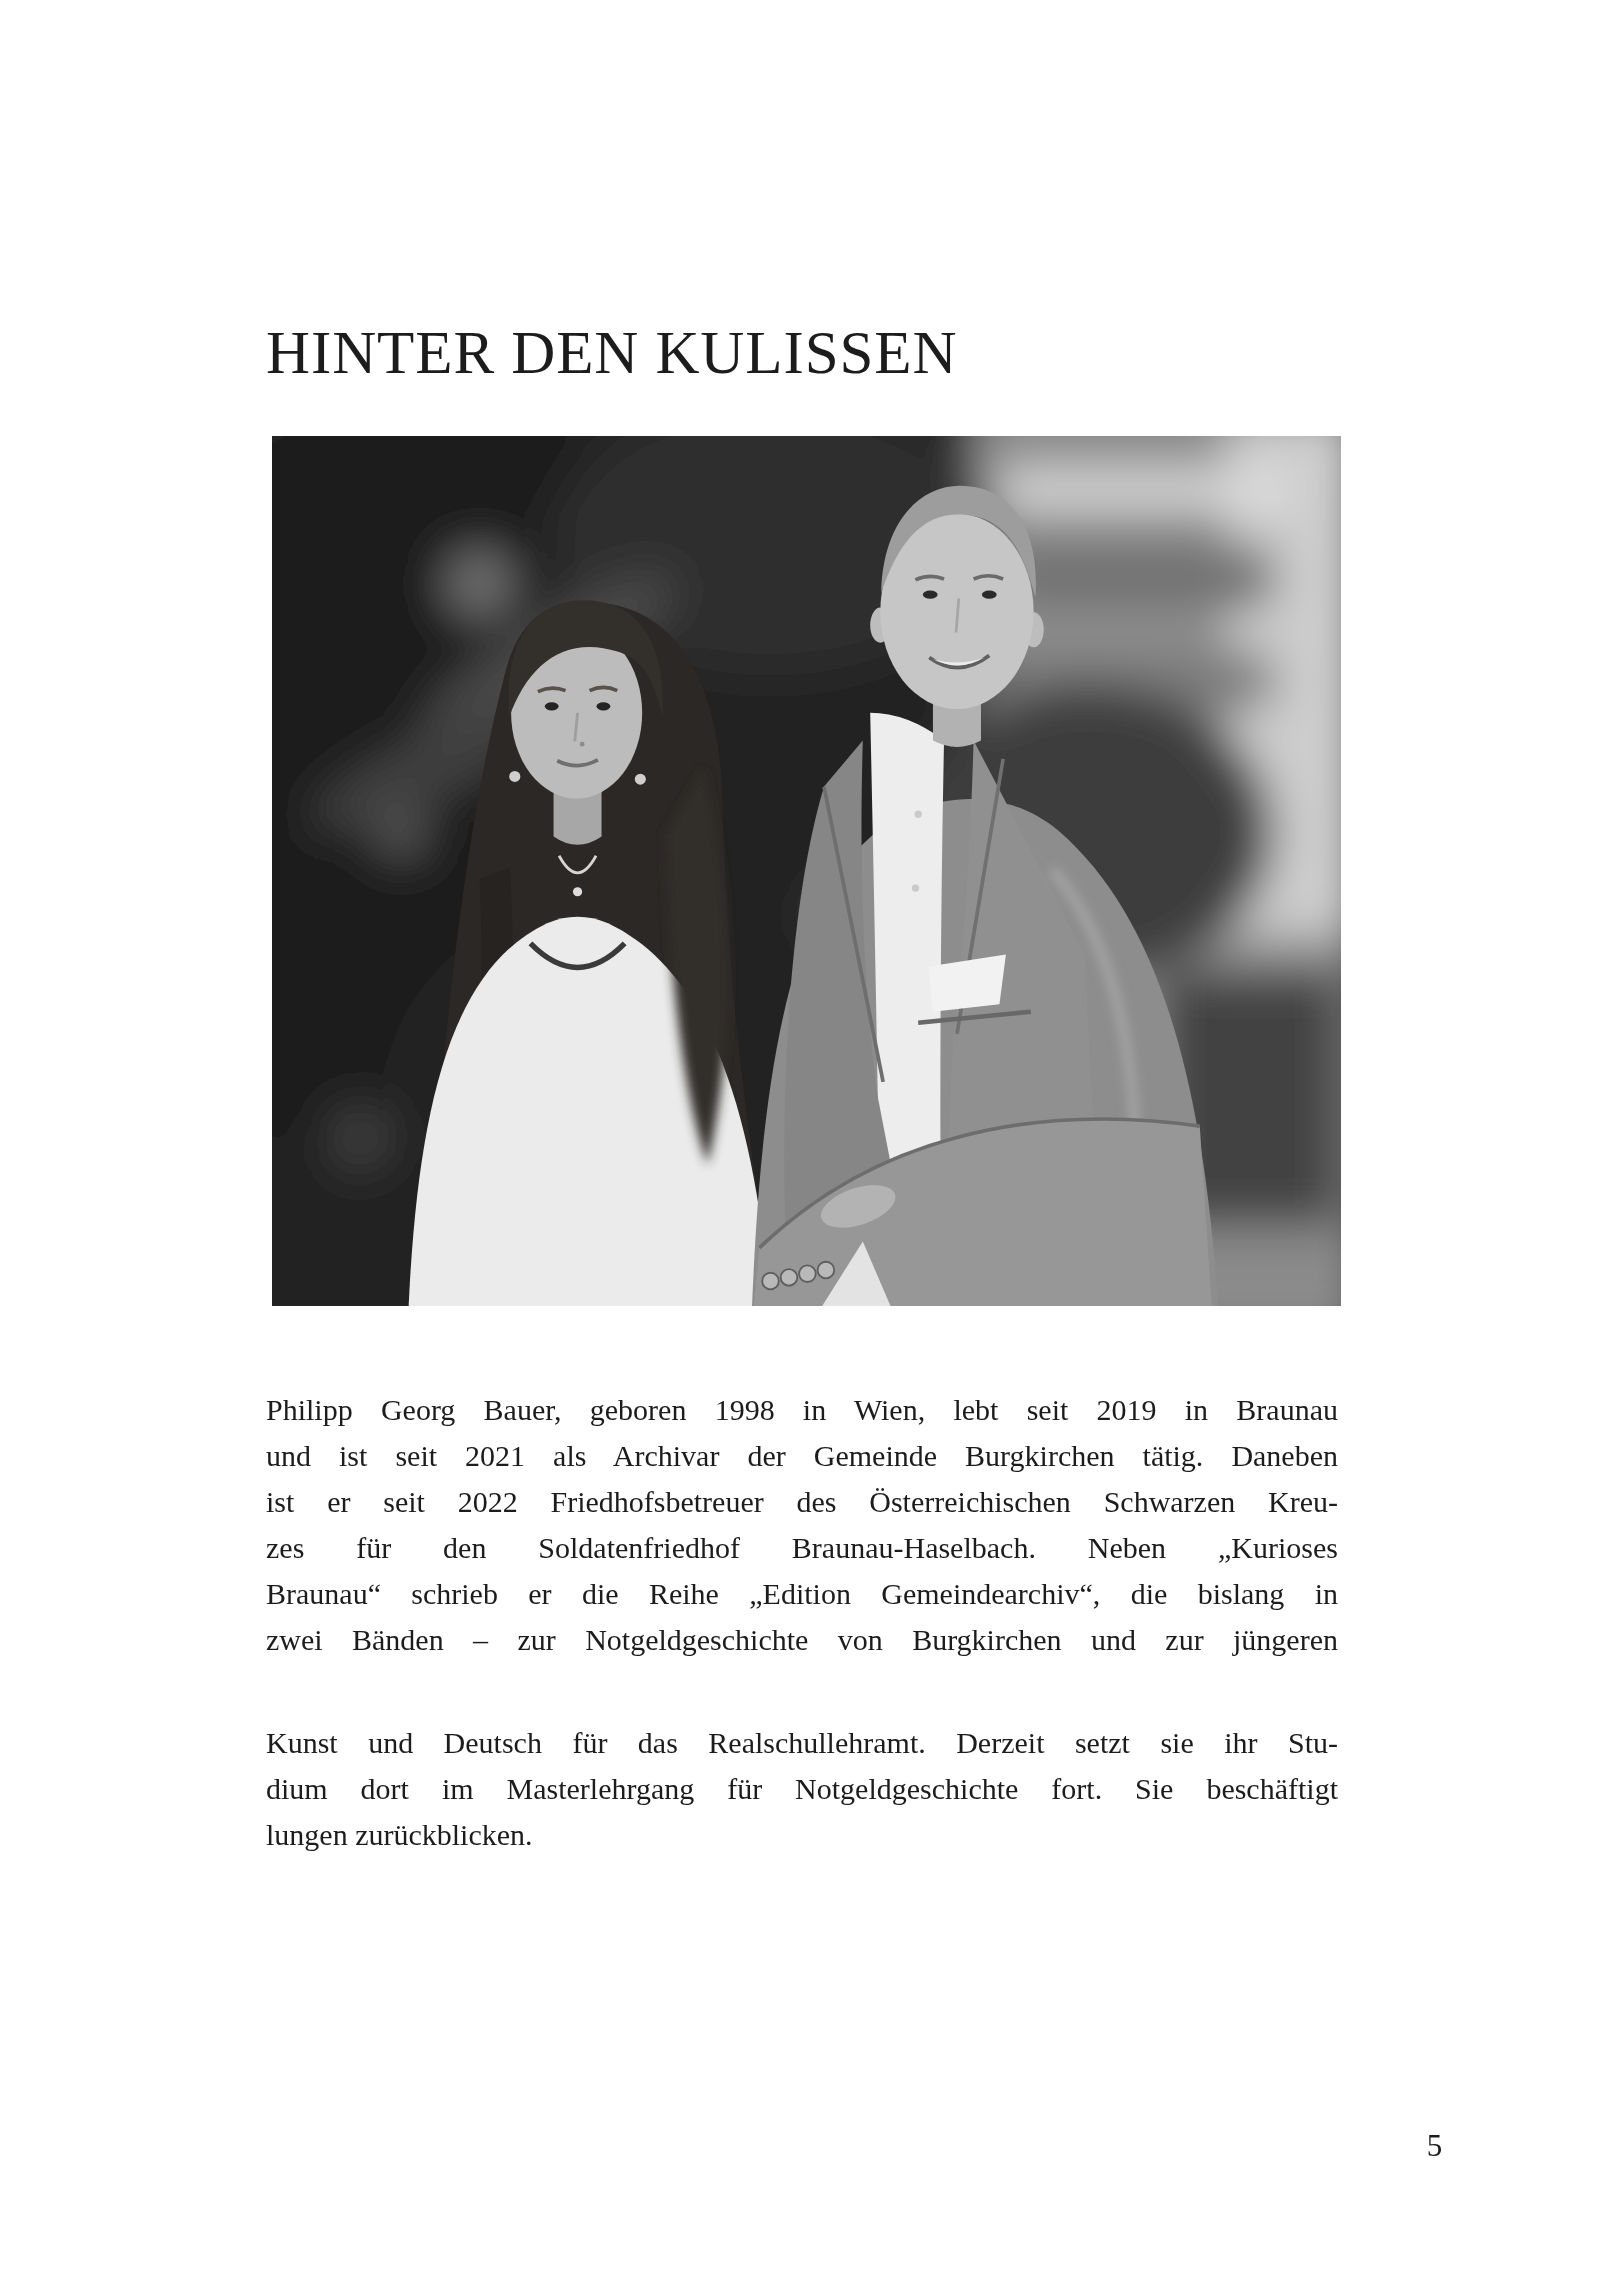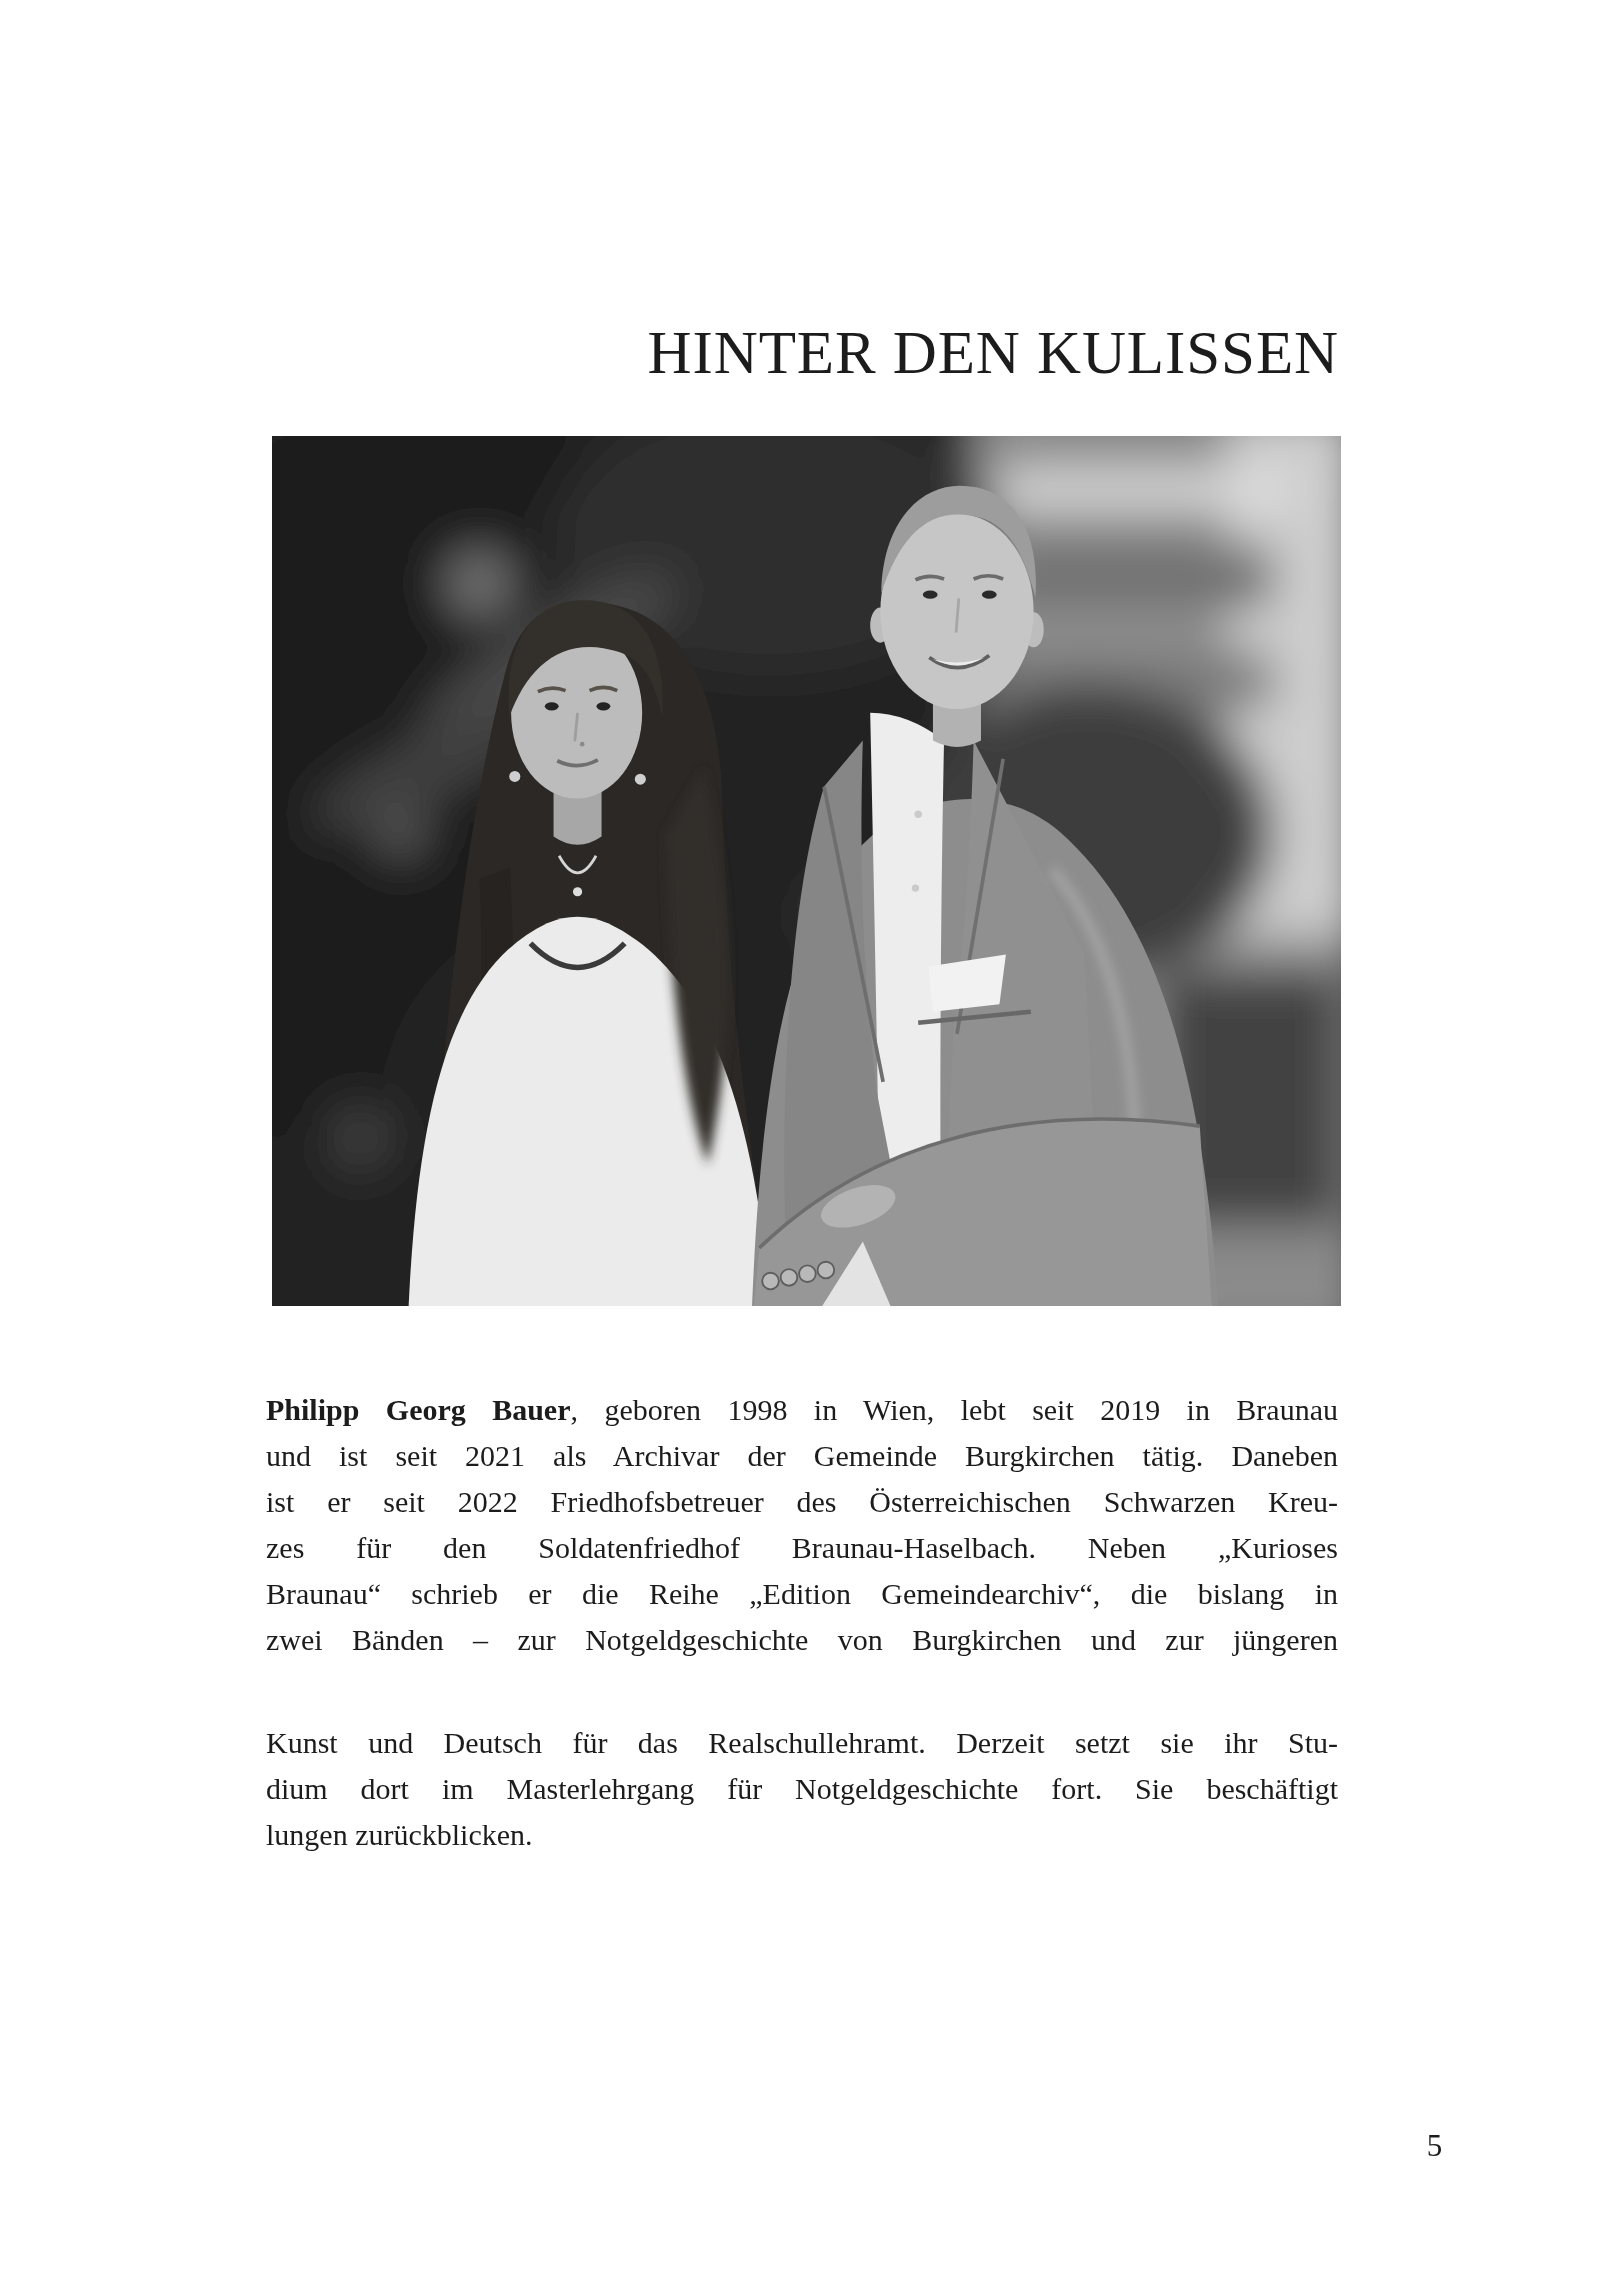--- a/index.html
+++ b/index.html
@@ -10,21 +10,21 @@
     background: #ffffff;
     font-family: "Liberation Serif", "DejaVu Serif", serif;
     color: #1c1c1c;
     overflow: hidden;
   }
   .title {
     position: absolute;
     top: 281px;
     left: 266px;
     width: 1073px;
-    text-align: right;
+    text-align: left;
     font-size: 61px;
     line-height: 61px;
     font-weight: 400;
     letter-spacing: 0.9px;
     white-space: nowrap;
   }
   .photo {
     position: absolute;
     top: 436px;
     left: 272px;
@@ -43,21 +43,21 @@
     font-size: 30px;
     line-height: 46px;
   }
   .para + .para { margin-top: 57px; }
   .line {
     text-align: justify;
     text-align-last: justify;
     white-space: normal;
   }
   .line.last { text-align-last: left; }
-  .line b { font-weight: 700; margin-top: 31px; }
+  .line b { font-weight: 400; margin-top: 31px; }
   .pagenum {
     position: absolute;
     top: 2123px;
     left: 1407px;
     width: 55px;
     font-size: 31px;
     line-height: 46px;
     text-align: center;
   }
 </style>

